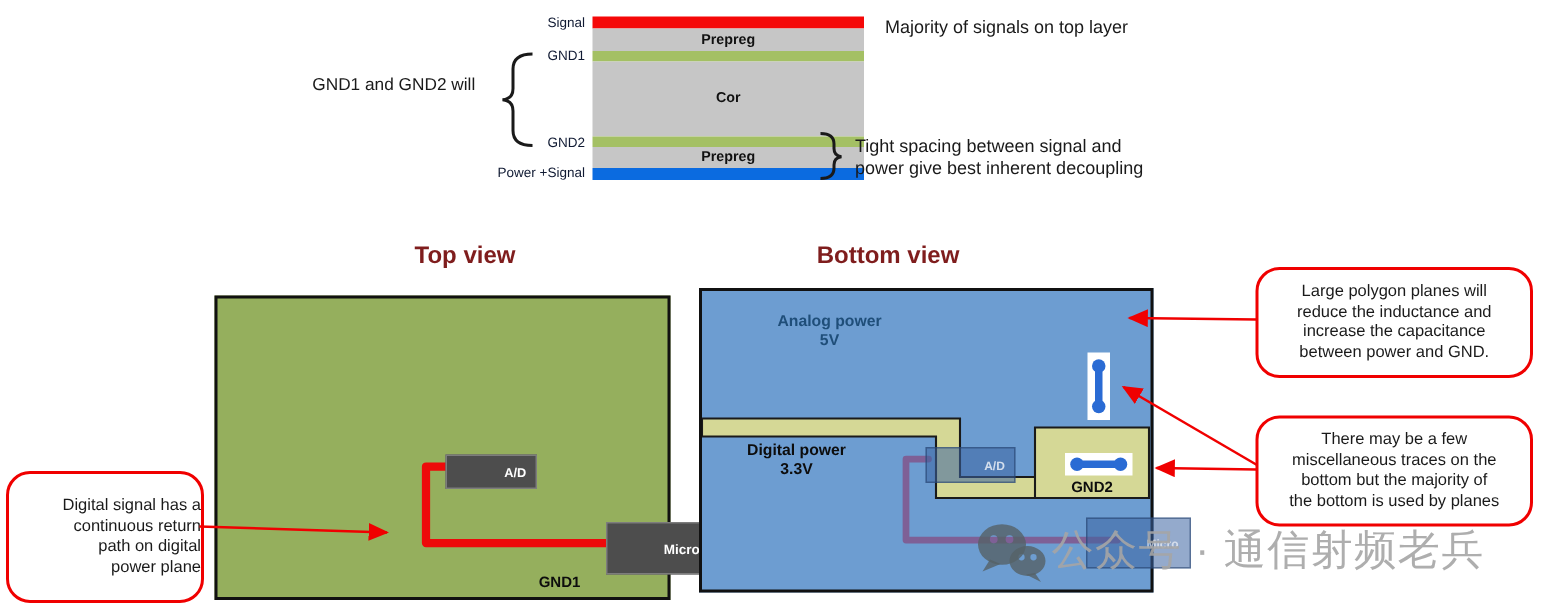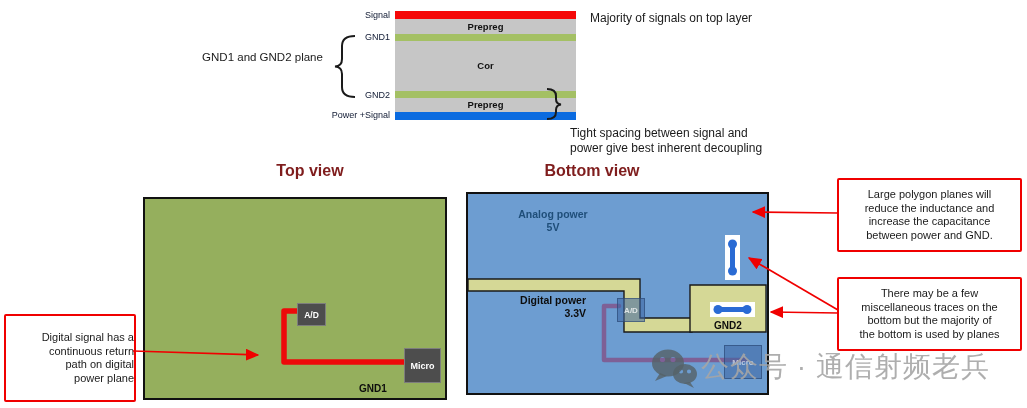--- a/index.html
+++ b/index.html
@@ -16,30 +16,30 @@
                font-size:9px;font-weight:normal;color:#101a33;line-height:11px;}
   .note{position:absolute;font-size:12px;color:#1a1a1a;line-height:14.5px;}
   .note-left{left:190px;top:51px;width:145px;text-align:center;font-size:11.5px;line-height:13.5px;}
   
   .view-title{position:absolute;top:162px;font-size:16px;font-weight:bold;color:#7f1d1d;text-align:center;}
   
   .board{position:absolute;border:2px solid #111;}
   .board-top{left:143px;top:197px;width:300px;height:199px;background:#95AF5D;}
   .board-bottom{left:466px;top:192px;width:299px;height:199px;background:#6D9DD1;}
   .chip{position:absolute;display:flex;align-items:center;justify-content:center;
-        font-weight:bold;color:#fff;}
+        font-weight:bold;color:#fff;padding-left:32px;}
   .chip-dark{background:#4d4d4d;border:1px solid #7d7d7d;font-size:8.5px;}
   .chip-ghost{background:rgba(60,100,162,0.55);border:1px solid rgba(35,62,105,0.55);
               color:rgba(255,255,255,0.75);font-size:8px;}
   .board-label{position:absolute;font-weight:bold;text-align:center;}
   .lbl-analog{color:#1F4E79;font-size:10.5px;line-height:13px;}
   .lbl-digital{color:#0d0d0d;font-size:10.5px;line-height:13px;}
   .lbl-gnd{color:#0d0d0d;font-size:10px;}
   
-  .callout{position:absolute;background:#fff;border:2.5px solid #F00000;border-radius:2px;
+  .callout{position:absolute;background:#fff;border:2.5px solid #F00000;border-radius:16px;
            display:flex;flex-direction:column;align-items:center;justify-content:center;
            font-size:11px;line-height:13.5px;color:#1a1a1a;text-align:center;z-index:20;}
   
   .overlay{position:absolute;left:0;top:0;z-index:40;pointer-events:none;}
   .watermark-text{position:absolute;left:701px;top:348px;font-size:28px;letter-spacing:1px;
                   color:rgba(165,165,165,0.9);z-index:60;pointer-events:none;white-space:nowrap;}
   .wm-icon{position:absolute;left:648px;top:347px;z-index:60;pointer-events:none;}
   svg{display:block;}
 </style>
 </head>
@@ -56,26 +56,26 @@
     <div class="layer layer-gray" style="height:14px;line-height:14px;"><span>Prepreg</span></div>
     <div class="layer layer-blue"></div>
   </div>
 
   <div class="stack-label" style="top:10px;">Signal</div>
   <div class="stack-label" style="top:32px;">GND1</div>
   <div class="stack-label" style="top:90px;">GND2</div>
   <div class="stack-label" style="top:110px;">Power +Signal</div>
 
   <div class="note" style="left:590px;top:11px;">Majority of signals on top layer</div>
-  <div class="note" style="left:570px;top:90px;margin-top:36px;">
+  <div class="note" style="left:570px;top:90px;">
     <div>Tight spacing between signal and</div>
     <div>power give best inherent decoupling</div>
   </div>
   <div class="note note-left">
-    <div>GND1 and GND2 plane</div>
+    <div>GND1 and GND2 will</div>
   </div>
 
   <div class="view-title" style="left:245px;width:130px;">Top view</div>
   <div class="view-title" style="left:512px;width:160px;">Bottom view</div>
 
   <div class="board board-top">
     <svg width="300" height="199" viewBox="0 0 300 199">
       <path d="M153,112 L139,112 L139,163 L260,163" fill="none" stroke="#ED0A0A" stroke-width="5.5" stroke-linejoin="round"></path>
     </svg>
     <div class="chip chip-dark" style="left:152px;top:104px;width:27px;height:21px;">
@@ -107,21 +107,21 @@
     <div class="chip chip-ghost" style="left:149px;top:104px;width:26px;height:22px;">
       <span>A/D</span>
     </div>
     <div class="chip chip-ghost" style="left:256px;top:151px;width:36px;height:32px;color:rgba(255,255,255,0.6);">
       <span>Micro</span>
     </div>
     <div class="board-label lbl-analog" style="left:20px;top:14px;width:130px;">
       <div>Analog power</div>
       <div>5V</div>
     </div>
-    <div class="board-label lbl-digital" style="left:8px;top:100px;width:110px;text-align:right;">
+    <div class="board-label lbl-digital" style="left:8px;top:100px;width:110px;">
       <div>Digital power</div>
       <div>3.3V</div>
     </div>
     <div class="board-label lbl-gnd" style="left:228px;top:126px;width:64px;">GND2</div>
   </div>
 
   <div class="callout" style="left:4px;top:314px;width:128px;height:84px;align-items:flex-end;">
     <div>Digital signal has a</div>
     <div>continuous return</div>
     <div>path on digital</div>

